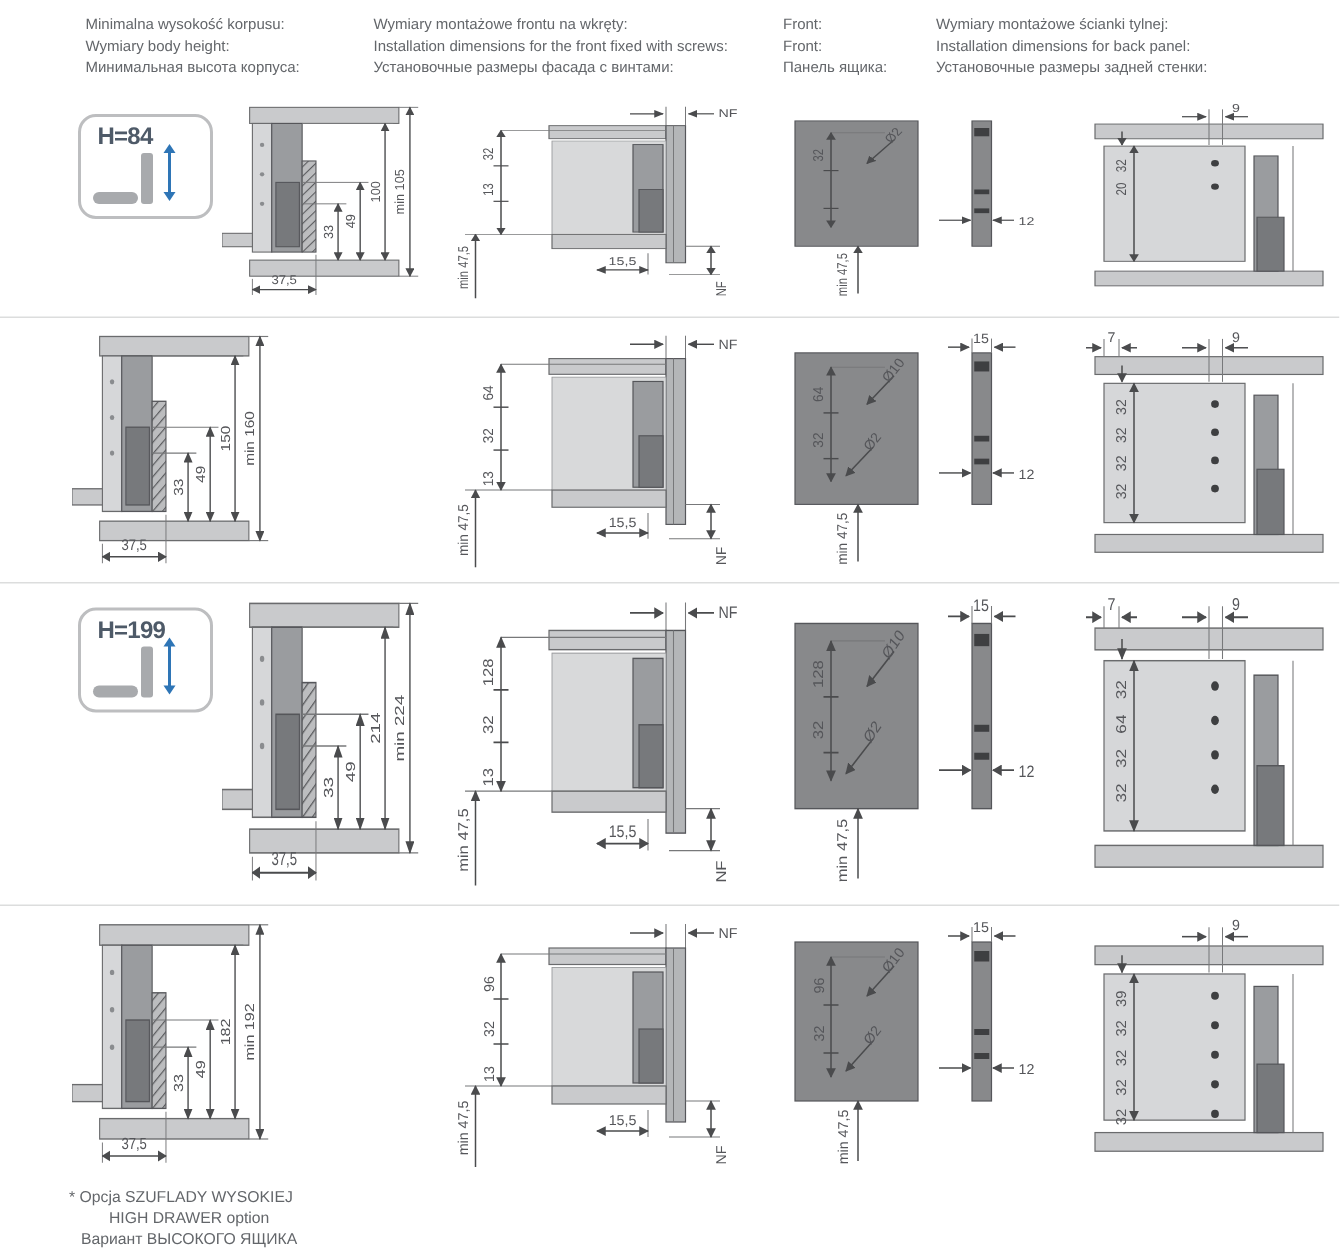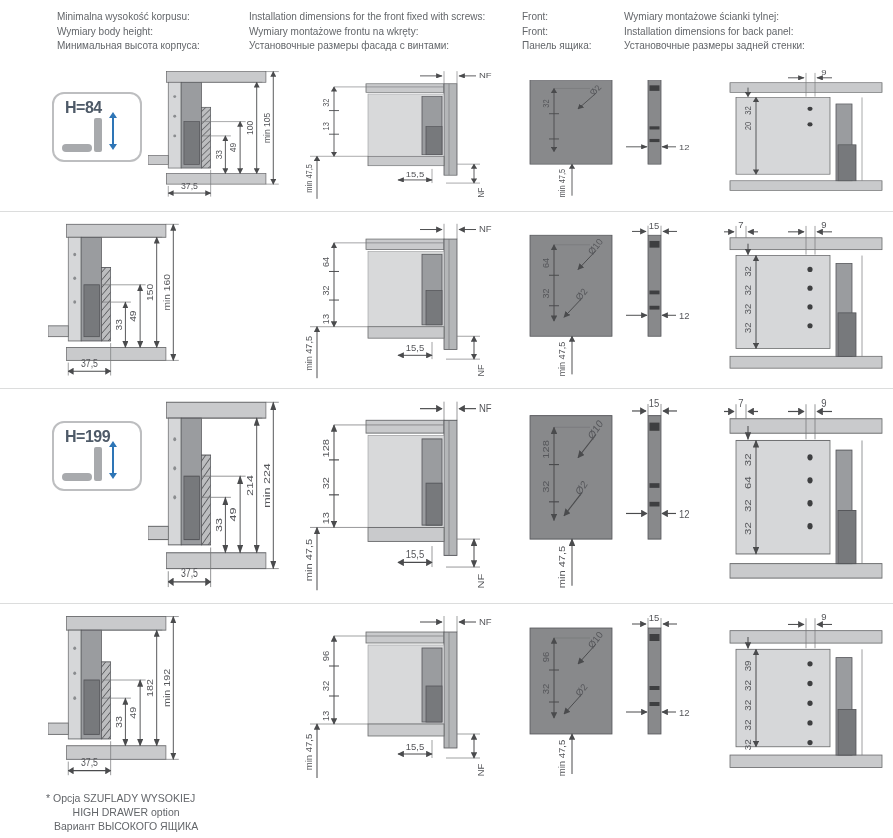--- a/index.html
+++ b/index.html
@@ -19,21 +19,21 @@
   .rows > .row:nth-child(2) .cellsvg{height:162px}
   .rows > .row:nth-child(3) .cellsvg{height:198px}
   .rows > .row:nth-child(4) .cellsvg{height:170px}
   .c1{display:flex;width:246px;flex:none;}
   .cellsvg{display:block;flex:none;}
   .s1{width:152px;}
   .s2{width:200px;margin-left:10px;}
   .s3{width:180px;margin-left:16px;}
   .s4{width:190px;margin-left:12px;}
   .badge{width:86px;height:66px;border:2px solid #bdbec0;border-radius:12px;position:relative;
-         margin:24px 6px 0 4px;flex:none;background:#fff;}
+         margin:8px 6px 0 4px;flex:none;background:#fff;}
   .badge-label{position:absolute;top:5px;left:11px;font-weight:bold;font-size:16px;color:#4e5a68;letter-spacing:-0.5px;}
   .bi-base{position:absolute;left:8px;bottom:8px;width:30px;height:8px;background:#a8aaad;border-radius:4px;}
   .bi-front{position:absolute;left:40px;bottom:8px;width:8px;height:34px;background:#a8aaad;border-radius:2px;}
   .bi-arrow{position:absolute;left:58px;bottom:12px;width:2px;height:34px;background:#2e75b6;}
   .bi-arrow::before{content:"";position:absolute;top:-6px;left:-3px;border:4px solid transparent;border-bottom:6px solid #2e75b6;}
   .bi-arrow::after{content:"";position:absolute;bottom:-6px;left:-3px;border:4px solid transparent;border-top:6px solid #2e75b6;}
   .footnote{position:absolute;left:46px;bottom:5px;font-size:10.5px;line-height:14px;color:#63666a;}
   .fn2,.fn3{padding-left:8px;text-align:center;}
   
   .p1{fill:#c9cacc;stroke:#6a6b6d;stroke-width:0.8;}
@@ -63,22 +63,22 @@
     </pattern>
   </defs>
 </svg>
 
 <div class="hdr" id="hdr1">
   <div>Minimalna wysokość korpusu:</div>
   <div>Wymiary body height:</div>
   <div>Минимальная высота корпуса:</div>
 </div>
 <div class="hdr" id="hdr2">
+  <div>Wymiary montażowe frontu na wkręty:</div>
   <div>Installation dimensions for the front fixed with screws:</div>
-  <div>Wymiary montażowe frontu na wkręty:</div>
   <div>Установочные размеры фасада с винтами:</div>
 </div>
 <div class="hdr" id="hdr3">
   <div>Front:</div>
   <div>Front:</div>
   <div>Панель ящика:</div>
 </div>
 <div class="hdr" id="hdr4">
   <div>Wymiary montażowe ścianki tylnej:</div>
   <div>Installation dimensions for back panel:</div>

